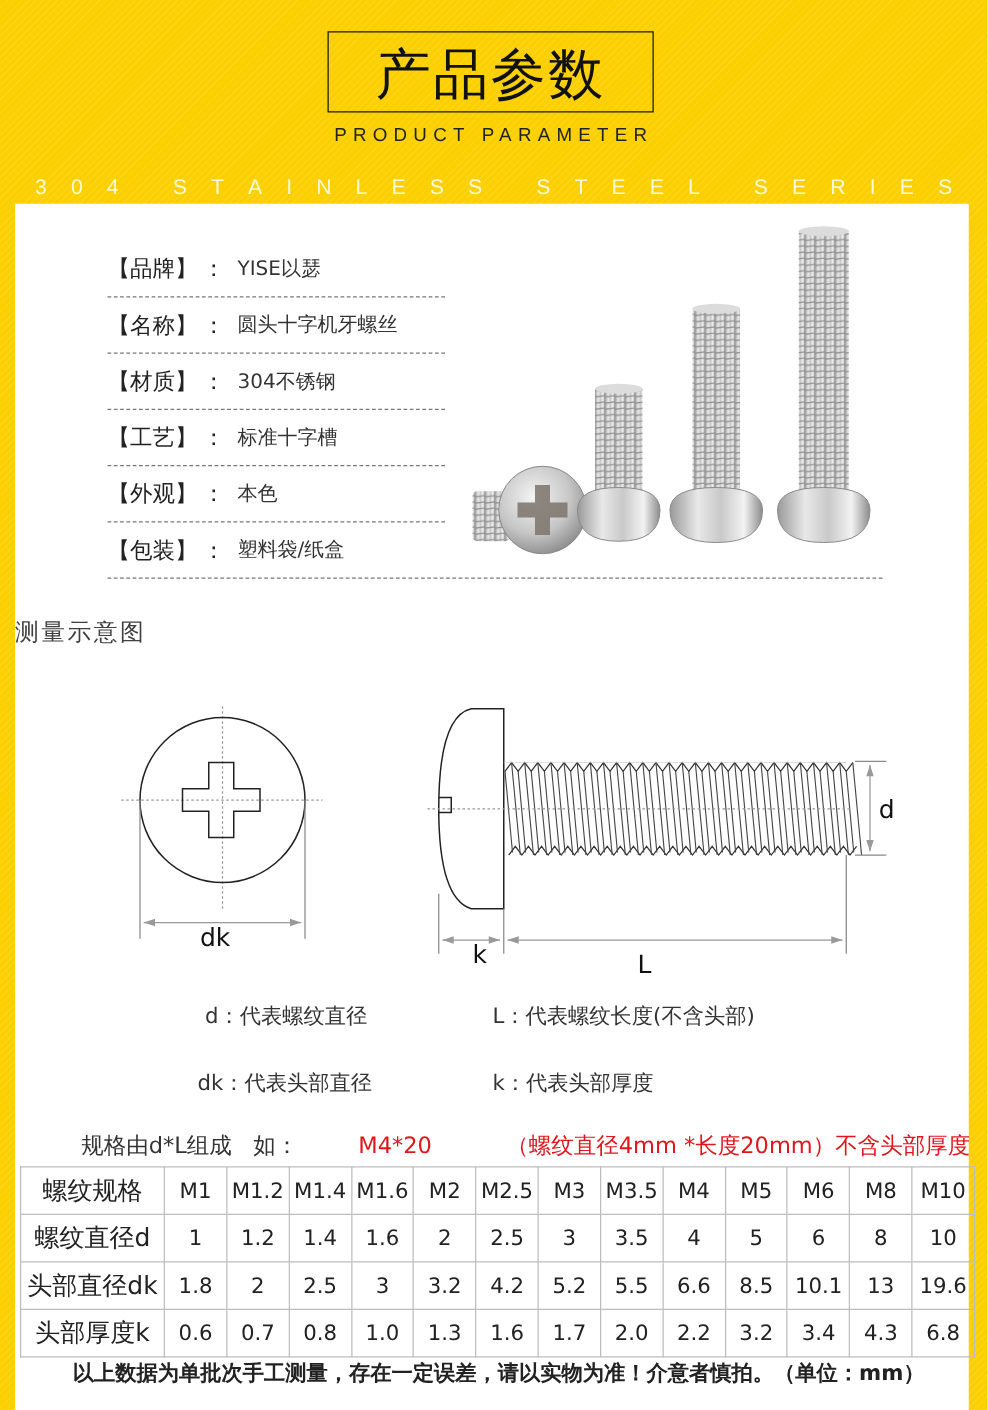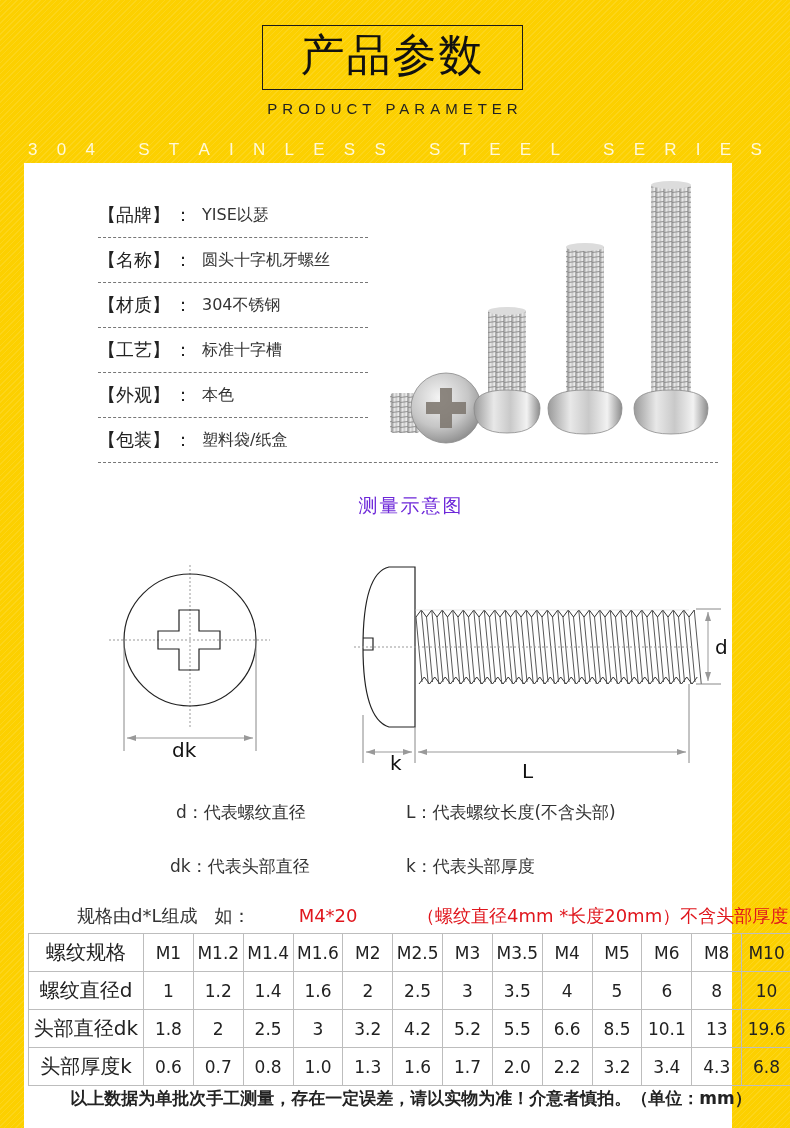--- a/index.html
+++ b/index.html
@@ -6,57 +6,57 @@
   html, body { width: 790px; height: 1128px; overflow: hidden; }
   body {
     position: relative;
     font-family: "DejaVu Sans", "Liberation Sans", sans-serif;
     background-color: #fcd000;
     background-image: repeating-linear-gradient(135deg, rgba(255,255,255,0.10) 0px, rgba(255,255,255,0.10) 1px, rgba(0,0,0,0) 1px, rgba(0,0,0,0) 4px);
   }
   .header-box {
     position: absolute; left: 262px; top: 25px; width: 261px; height: 65px;
     border: 1.5px solid #1a1a1a;
-    display: flex; align-items: flex-start; justify-content: center;
+    display: flex; align-items: flex-end; justify-content: center;
   }
   .header-title {
     font-size: 44px; color: #111; letter-spacing: 2px; font-weight: normal;
     font-family: "DejaVu Sans", sans-serif;
   }
   .header-sub {
     position: absolute; left: 0; width: 790px; top: 100px; text-align: center;
     font-size: 15px; letter-spacing: 5px; color: #222;
     font-family: "Liberation Sans", sans-serif;
   }
   .series-line {
     position: absolute; left: 0; width: 790px; top: 140px;
     display: flex; justify-content: space-between; padding: 0 28px;
     font-size: 17px; color: rgba(255,255,255,0.85);
     font-family: "Liberation Sans", sans-serif;
   }
   .panel {
-    position: absolute; left: 24px; top: 163px; width: 708px; height: 965px;
+    position: absolute; left: 12px; top: 163px; width: 763px; height: 965px;
     background: #ffffff;
   }
   
   .spec-list { position: absolute; left: 74px; top: 30px; width: 270px; }
   .spec-row {
     height: 45px; display: flex; align-items: center;
     border-bottom: 1px dashed #777; position: relative;
   }
   .spec-row:last-child { width: 620px; text-align: center; }
   .spec-key { font-size: 18px; color: #222; white-space: nowrap; }
   .spec-sep { font-size: 18px; color: #222; margin: 0 10px 0 4px; }
   .spec-val { font-size: 16px; color: #333; white-space: nowrap; }
 
   .photo { position: absolute; left: 352px; top: 5px; width: 340px; height: 285px; }
 
   .diagram-title {
-    position: absolute; left: 0; width: 774px; top: 330px; text-align: center;
-    font-size: 19px; color: #6d28d9; letter-spacing: 2px;
+    position: absolute; left: 0; width: 774px; top: 330px; text-align: left;
+    font-size: 19px; color: #404040; letter-spacing: 2px;
   }
   .diagram { position: absolute; left: 0; top: 0; width: 774px; height: 965px; }
 
   .legend { position: absolute; font-size: 17px; color: #333; white-space: nowrap; }
 
   .formula {
     position: absolute; left: 53px; top: 741px; font-size: 18px; color: #333; white-space: nowrap;
   }
   .formula .red { color: #e0161d; margin-left: 48px; }
 

